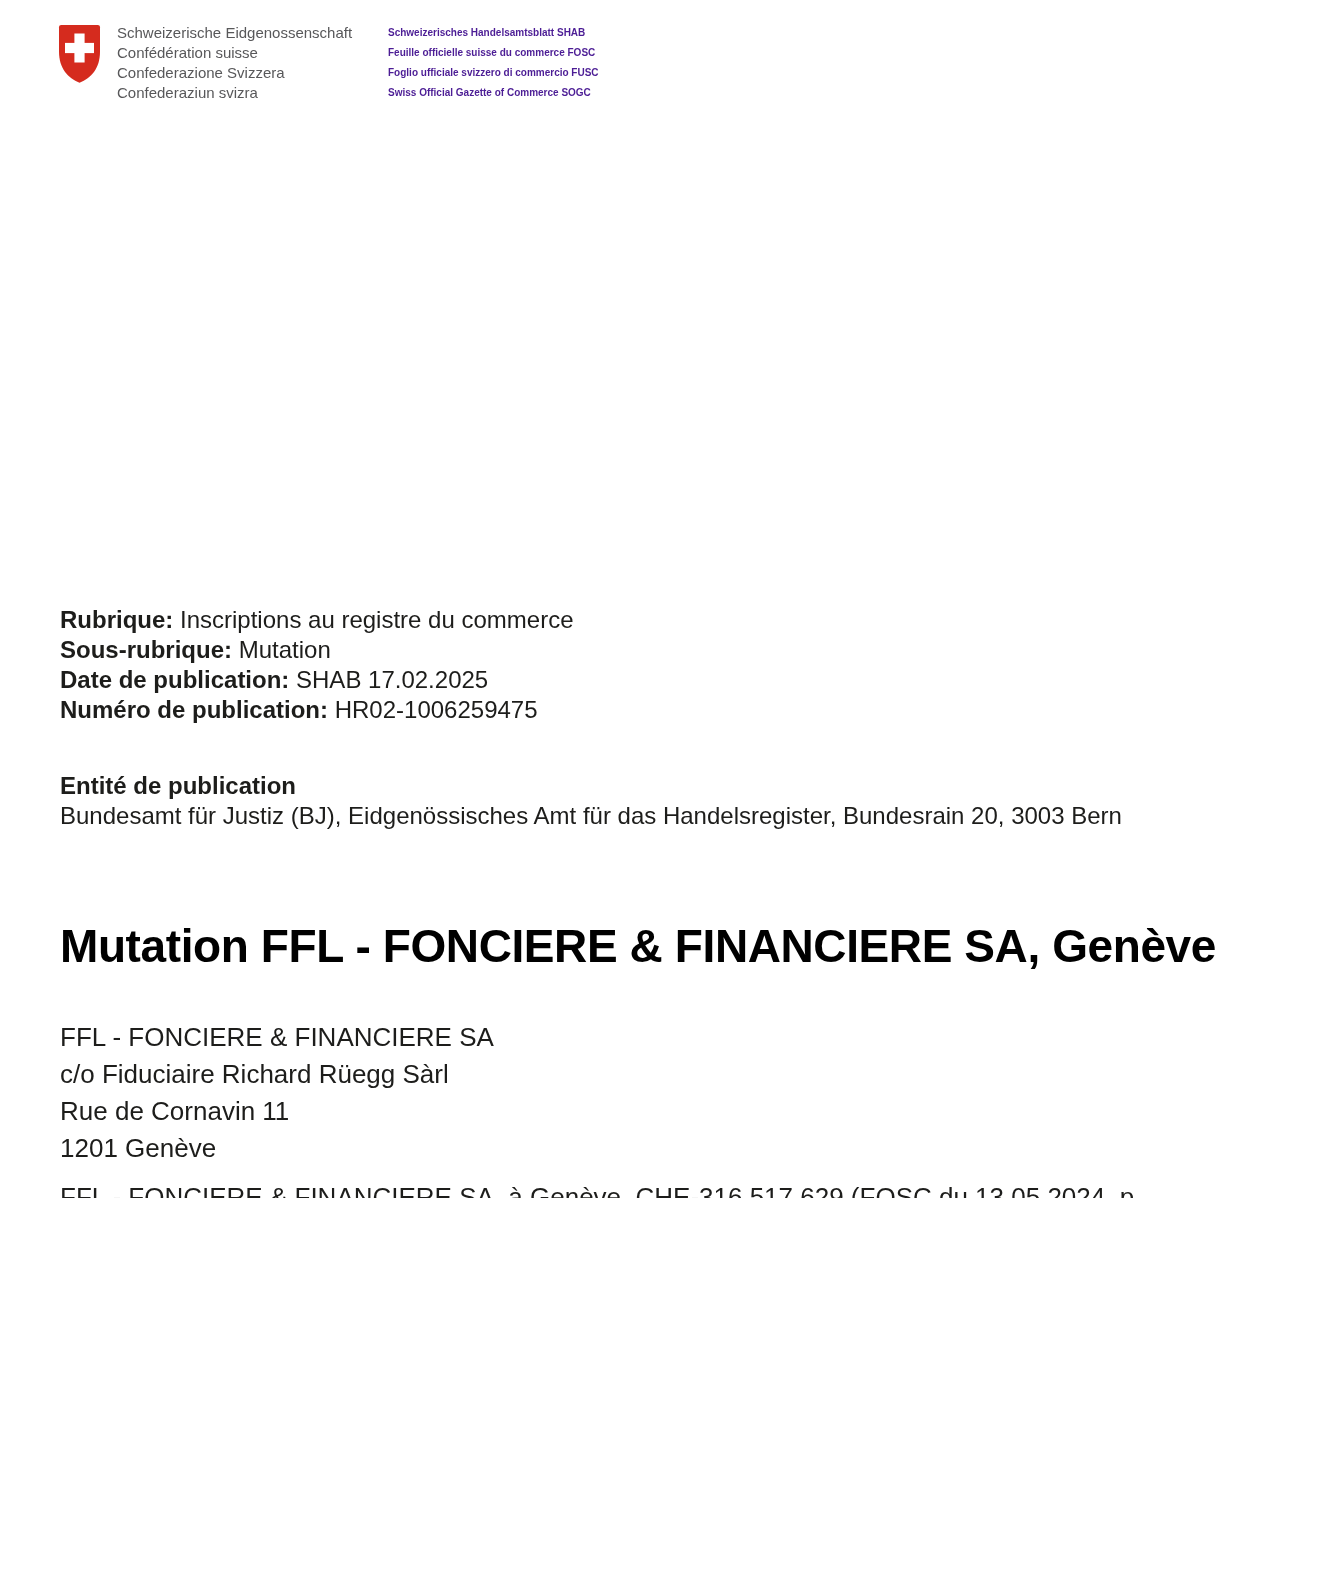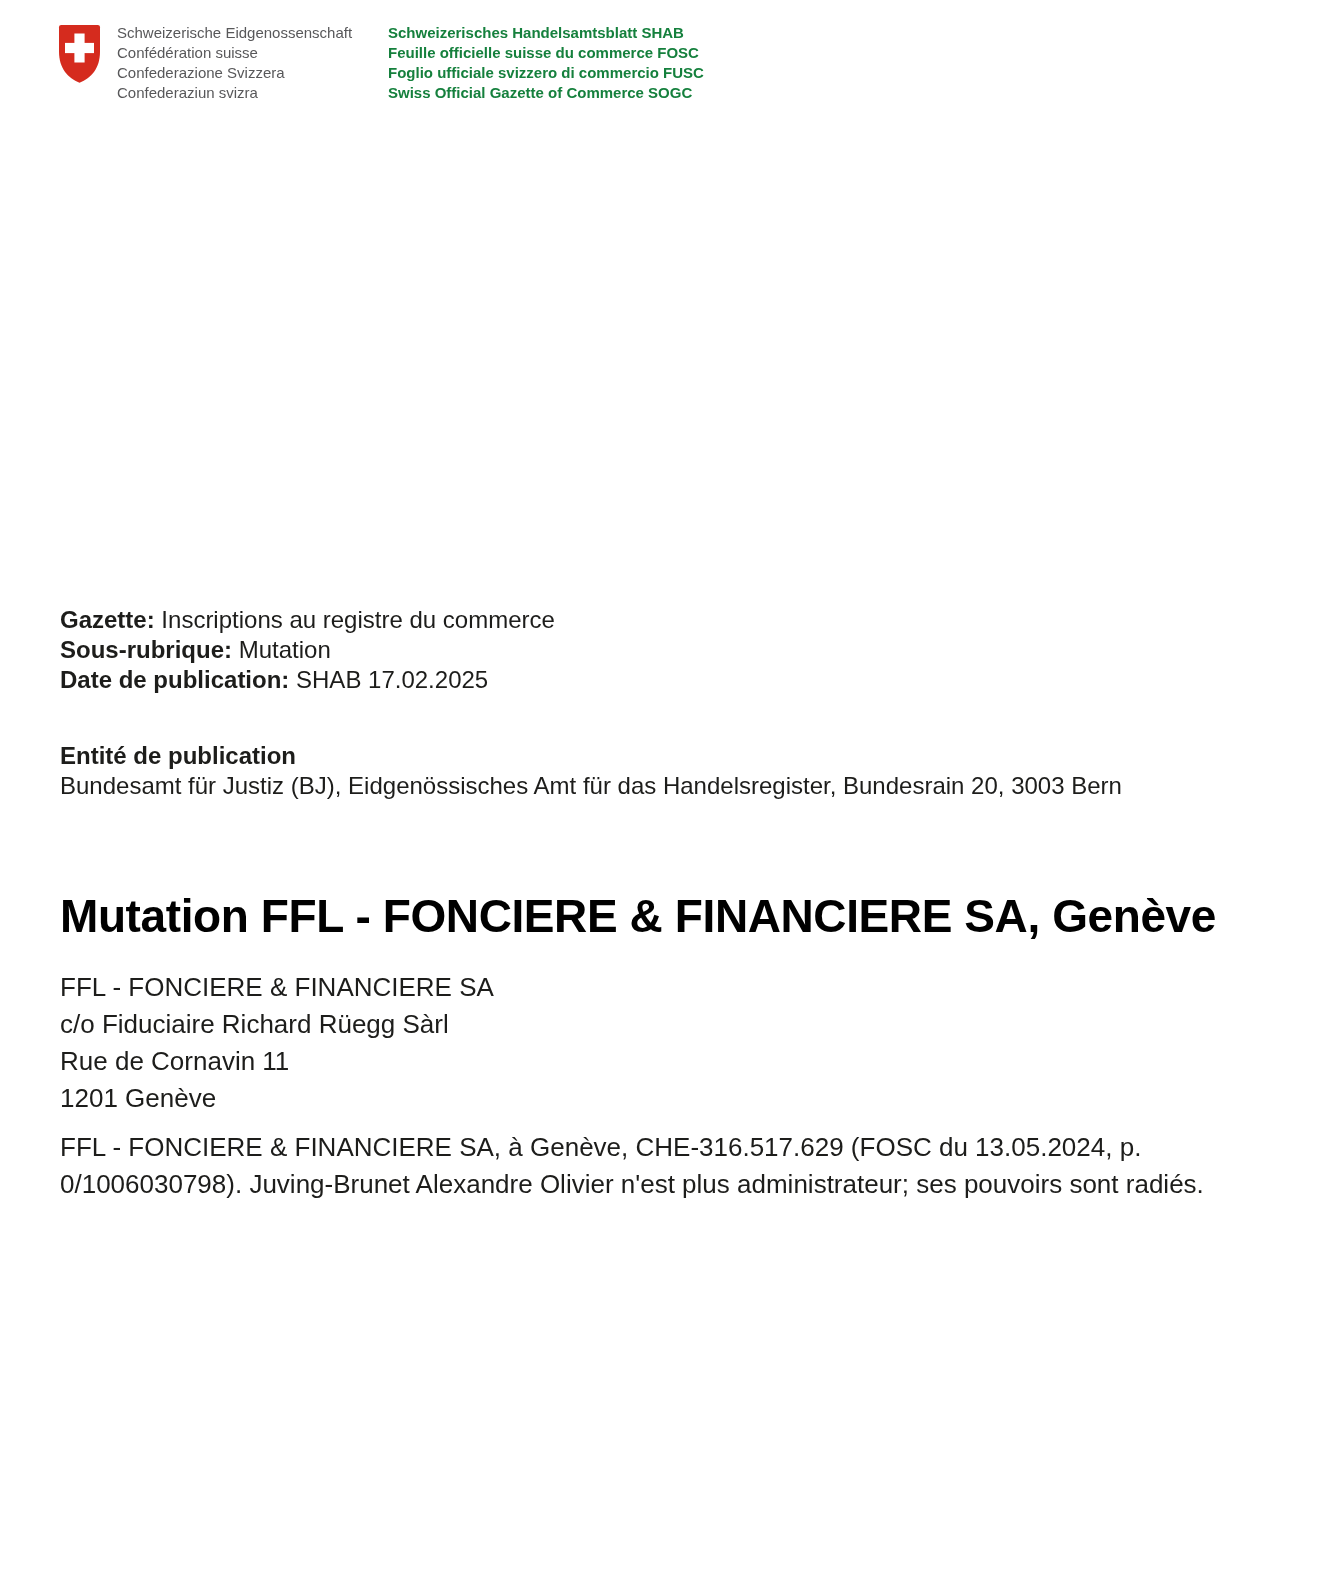--- a/index.html
+++ b/index.html
@@ -20,41 +20,41 @@
   
   .masthead { position: absolute; left: 57px; top: 25px; width: 0; height: 0; }
   .shield   { position: absolute; left: 0; top: 0; width: 45px; height: 58px; display: block; }
   .wordmark {
     position: absolute; left: 60px; top: -2px;
     font-size: 15px; line-height: 20px;
     color: #58585a; white-space: nowrap;
   }
   .gazette {
     position: absolute; left: 331px; top: -2px;
-    font-size: 15px; line-height: 20px;
-    font-weight: 700; color: #15803d; white-space: nowrap;
+    font-size: 10px; line-height: 20px;
+    font-weight: 700; color: #4c1d95; white-space: nowrap;
   }
 
   
   .content { position: absolute; left: 60px; top: 605px; width: 1210px; }
 
   .meta { font-size: 24px; line-height: 30px; }
   .meta-row { white-space: nowrap; }
   .bold { font-weight: 700; }
 
   .entity { margin-top: 46px; font-size: 24px; line-height: 30px; }
 
   .doc-title {
     margin: 88px 0 0 0;
     font-size: 46px; line-height: 54px;
     font-weight: 700; letter-spacing: -0.4px;
     color: #000000; white-space: nowrap;
   }
 
-  .address { margin-top: 26px; font-size: 26px; line-height: 37px; }
+  .address { margin-top: 46px; font-size: 26px; line-height: 37px; }
 
   .para  { margin: 12px 0 0 0; font-size: 26px; line-height: 37px; }
   .fline { margin: 6px 0 0 0; font-size: 26px; line-height: 37px; }
 </style>
 </head>
 <body>
 
 <div class="page">
 
   <header class="masthead">
@@ -76,27 +76,30 @@
       <div>Feuille officielle suisse du commerce FOSC</div>
       <div>Foglio ufficiale svizzero di commercio FUSC</div>
       <div>Swiss Official Gazette of Commerce SOGC</div>
     </div>
   </header>
 
   <main class="content">
 
     <section class="meta">
       <div class="meta-row">
-        <span class="bold">Gazette:</span> <span>Inscriptions au registre du commerce</span>
+        <span class="bold">Rubrique:</span> <span>Inscriptions au registre du commerce</span>
       </div>
       <div class="meta-row">
         <span class="bold">Sous-rubrique:</span> <span>Mutation</span>
       </div>
       <div class="meta-row">
         <span class="bold">Date de publication:</span> <span>SHAB 17.02.2025</span>
+      </div>
+      <div class="meta-row">
+        <span class="bold">Numéro de publication:</span> <span>HR02-1006259475</span>
       </div>
     </section>
 
     <section class="entity">
       <div class="bold">Entité de publication</div>
       <div>Bundesamt für Justiz (BJ), Eidgenössisches Amt für das Handelsregister, Bundesrain 20, 3003 Bern</div>
     </section>
 
     <h1 class="doc-title">Mutation FFL - FONCIERE &amp; FINANCIERE SA, Genève</h1>
 

